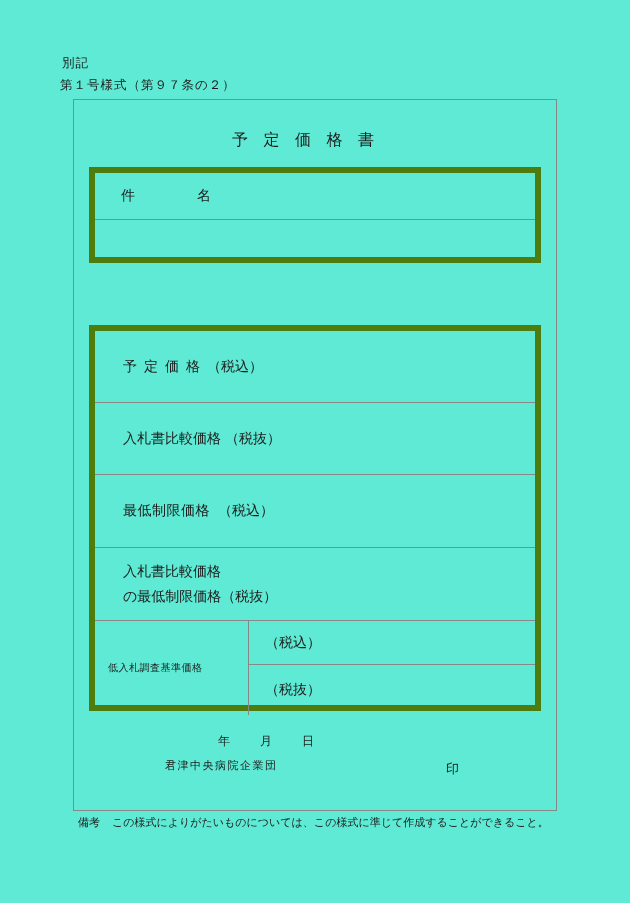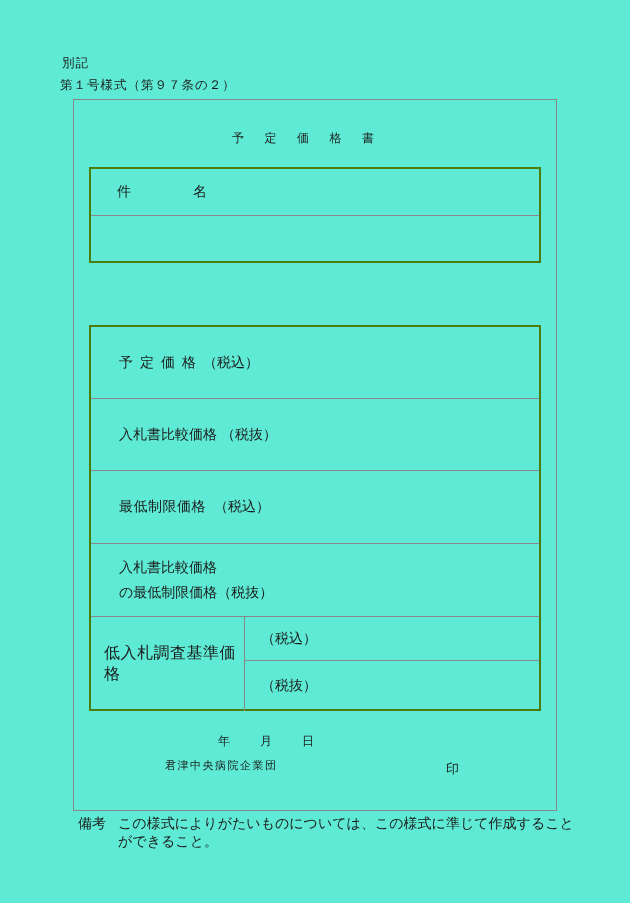--- a/index.html
+++ b/index.html
@@ -12,28 +12,28 @@
     overflow:hidden;
   }
   .abs{position:absolute;}
   .small-text{font-size:12.5px;letter-spacing:1px;}
   .outer-box{
     left:73px;top:99px;width:484px;height:712px;
     border:1px solid #888;box-sizing:border-box;
   }
   .title{
     left:231px;top:129px;width:142px;
-    font-size:12px;
+    font-size:16px;
   }
   .spread{
     display:inline-block;width:100%;
     text-align:justify;text-align-last:justify;
   }
   .tbl{
-    border:2px solid #4d7c0f;box-sizing:border-box;
+    border:6px solid #4d7c0f;box-sizing:border-box;
     background:transparent;
   }
   .info-table{left:88px;top:166px;width:452px;height:96px;}
   .info-row{
     height:47px;box-sizing:border-box;
     display:flex;align-items:center;
     padding-left:26px;font-size:14px;
   }
   .info-row.first{border-bottom:1px solid #888;}
   .info-row .spread{width:90px;}
@@ -49,35 +49,35 @@
   .p-row.r4{height:73px;}
   .p-row.r5{height:94px;border-bottom:none;padding:0;align-items:stretch;}
   .ls7{letter-spacing:7px;}
   .ls2{letter-spacing:0.5px;}
   .gap8{margin-left:8px;}
   .gap4{margin-left:4px;}
   .two-line{line-height:25px;}
   .r5-left{
     width:154px;box-sizing:border-box;border-right:1px solid #888;
     display:flex;align-items:center;padding-left:13px;
-    font-size:16px;letter-spacing:0.5px;
+    font-size:10px;letter-spacing:0.5px;
   }
   .r5-right{flex:1;display:flex;flex-direction:column;}
   .sub-row{
     box-sizing:border-box;display:flex;align-items:center;
     padding-left:16px;font-size:14px;
   }
   .sub-row.s1{height:44px;border-bottom:1px solid #888;}
   .sub-row.s2{height:50px;}
   .date-line{left:218px;top:697px;width:96px;font-size:12px;margin-top:36px;}
   .issuer{left:165px;top:758px;font-size:11px;letter-spacing:1.5px;}
   .seal{left:446px;top:760px;font-size:13px;}
   .note{
     left:78px;top:815px;width:500px;
-    font-size:14px;display:flex;
+    font-size:11px;display:flex;
   }
   .note-label{margin-right:12px;white-space:nowrap;}
 </style>
 </head>
 <body>
 
 <div class="page">
 
   <div class="abs small-text" style="left:62px;top:55px;">別記</div>
 

